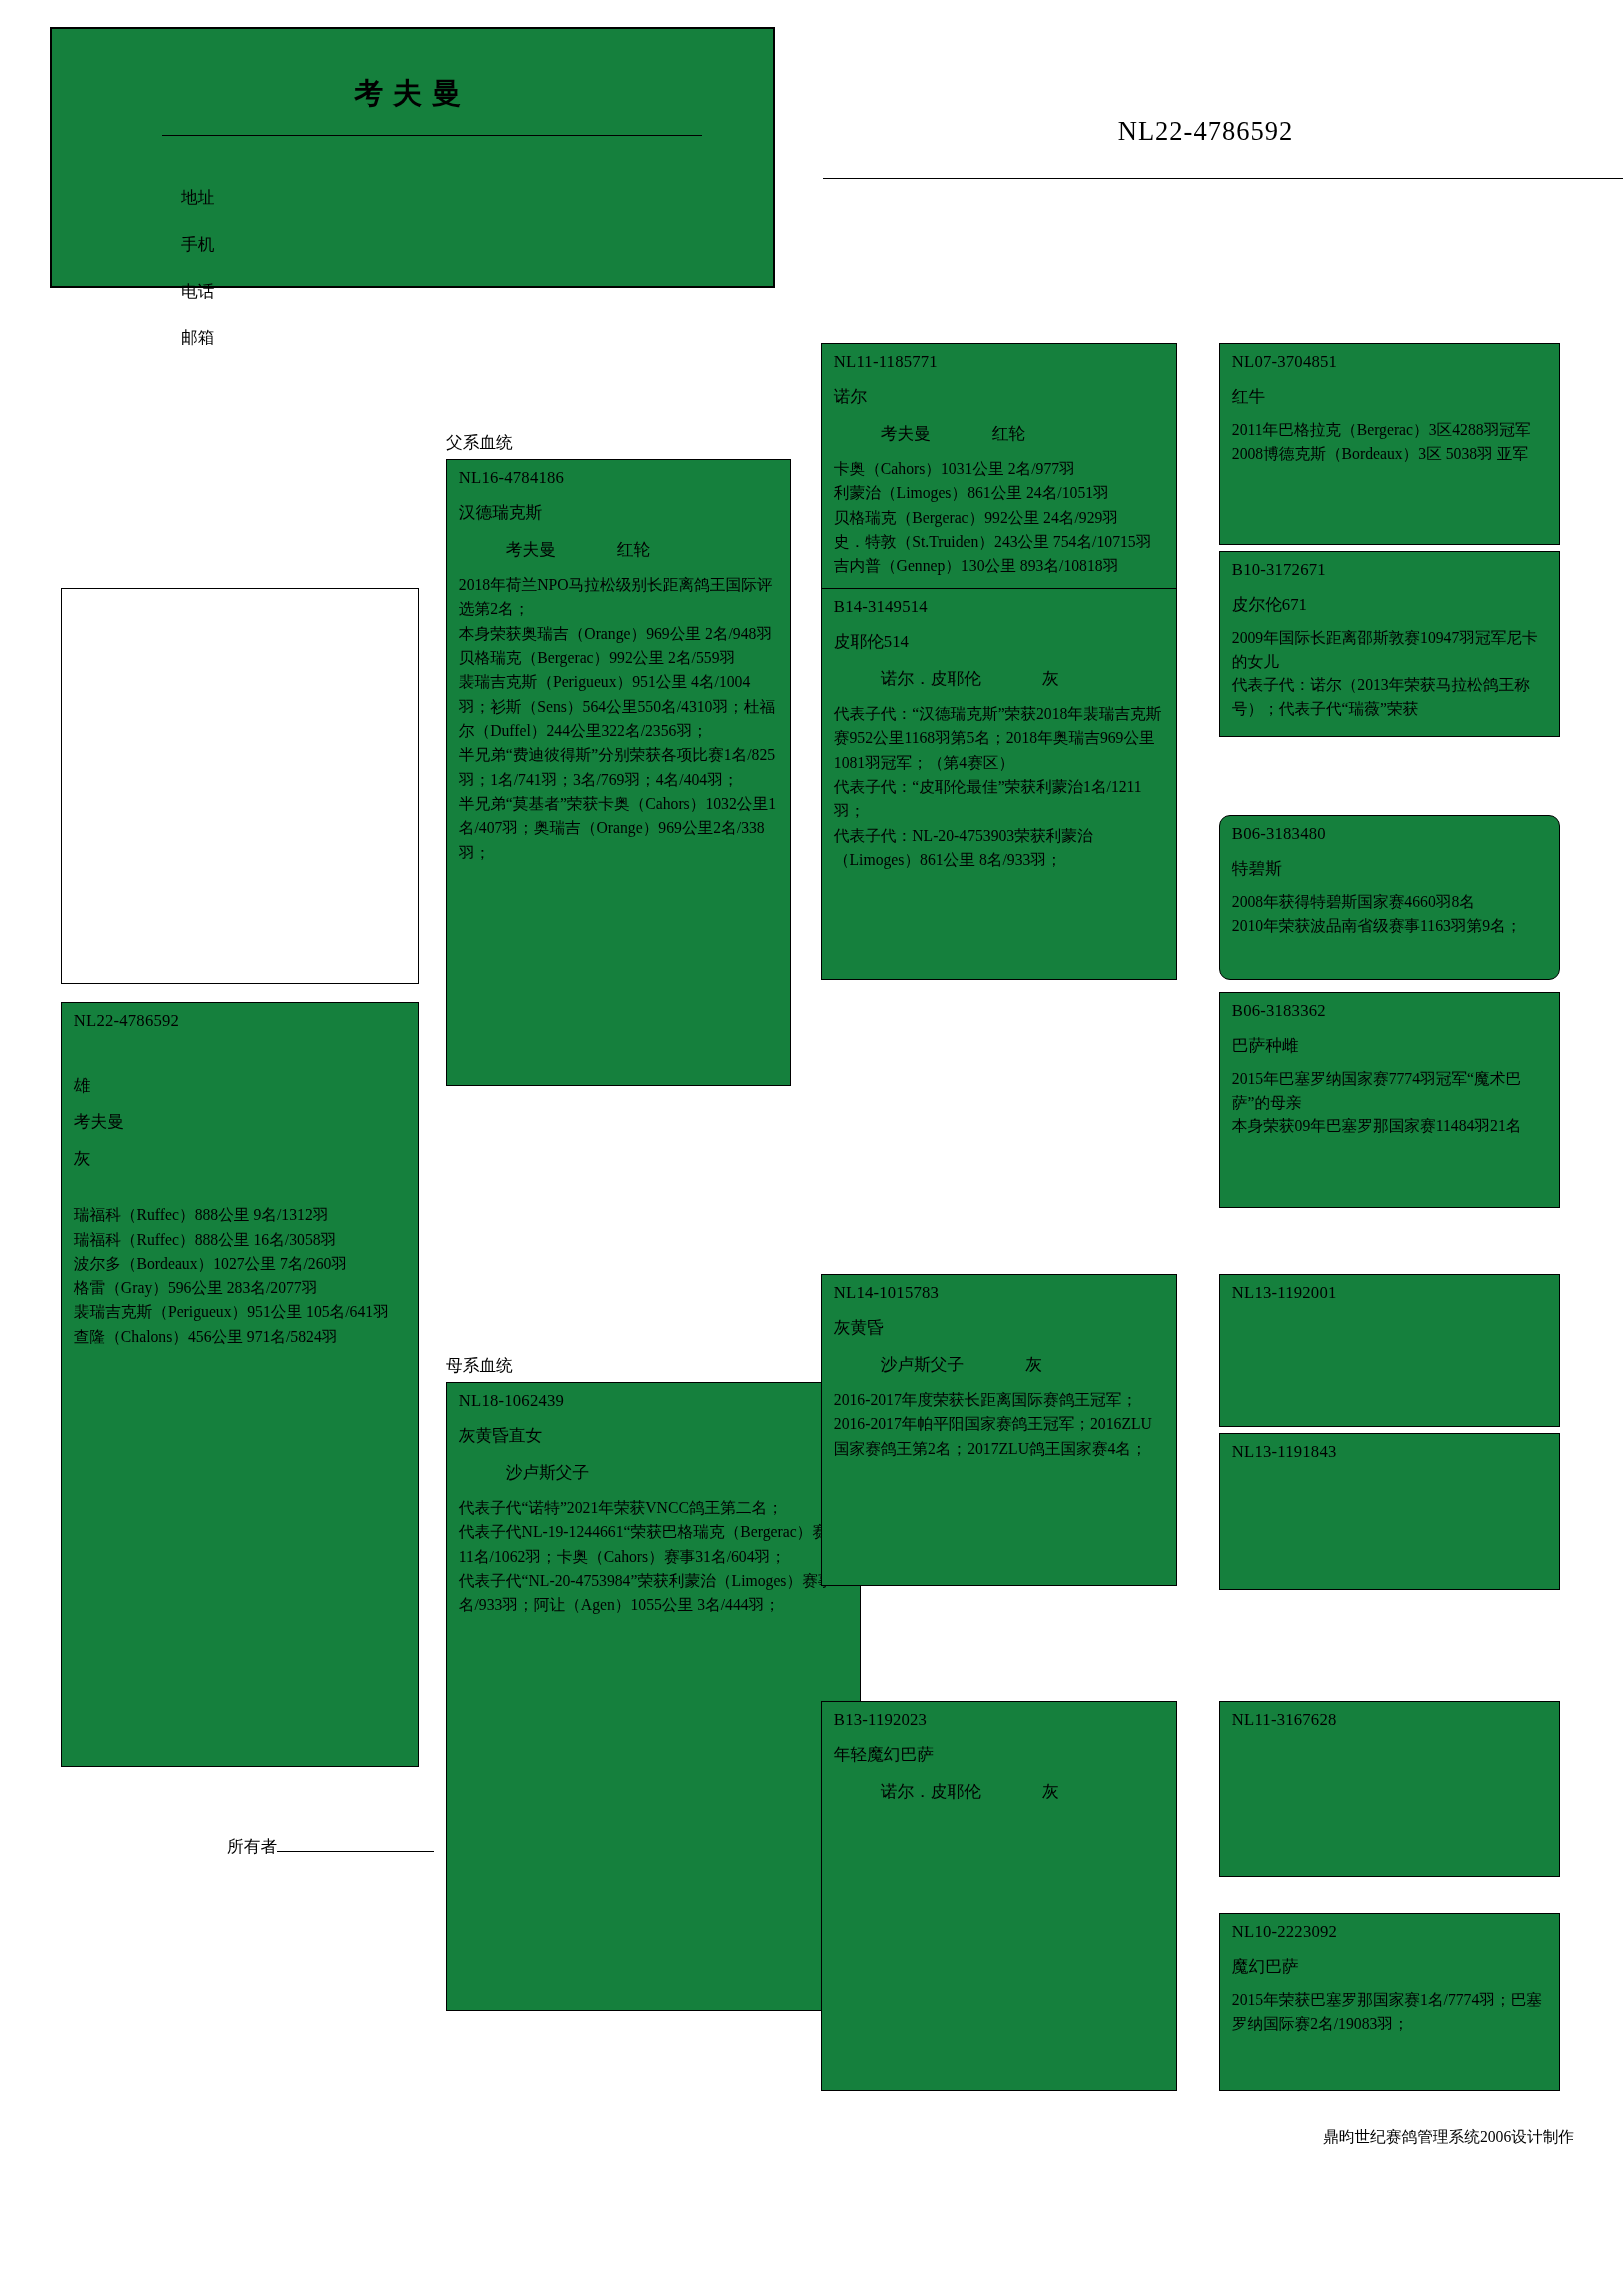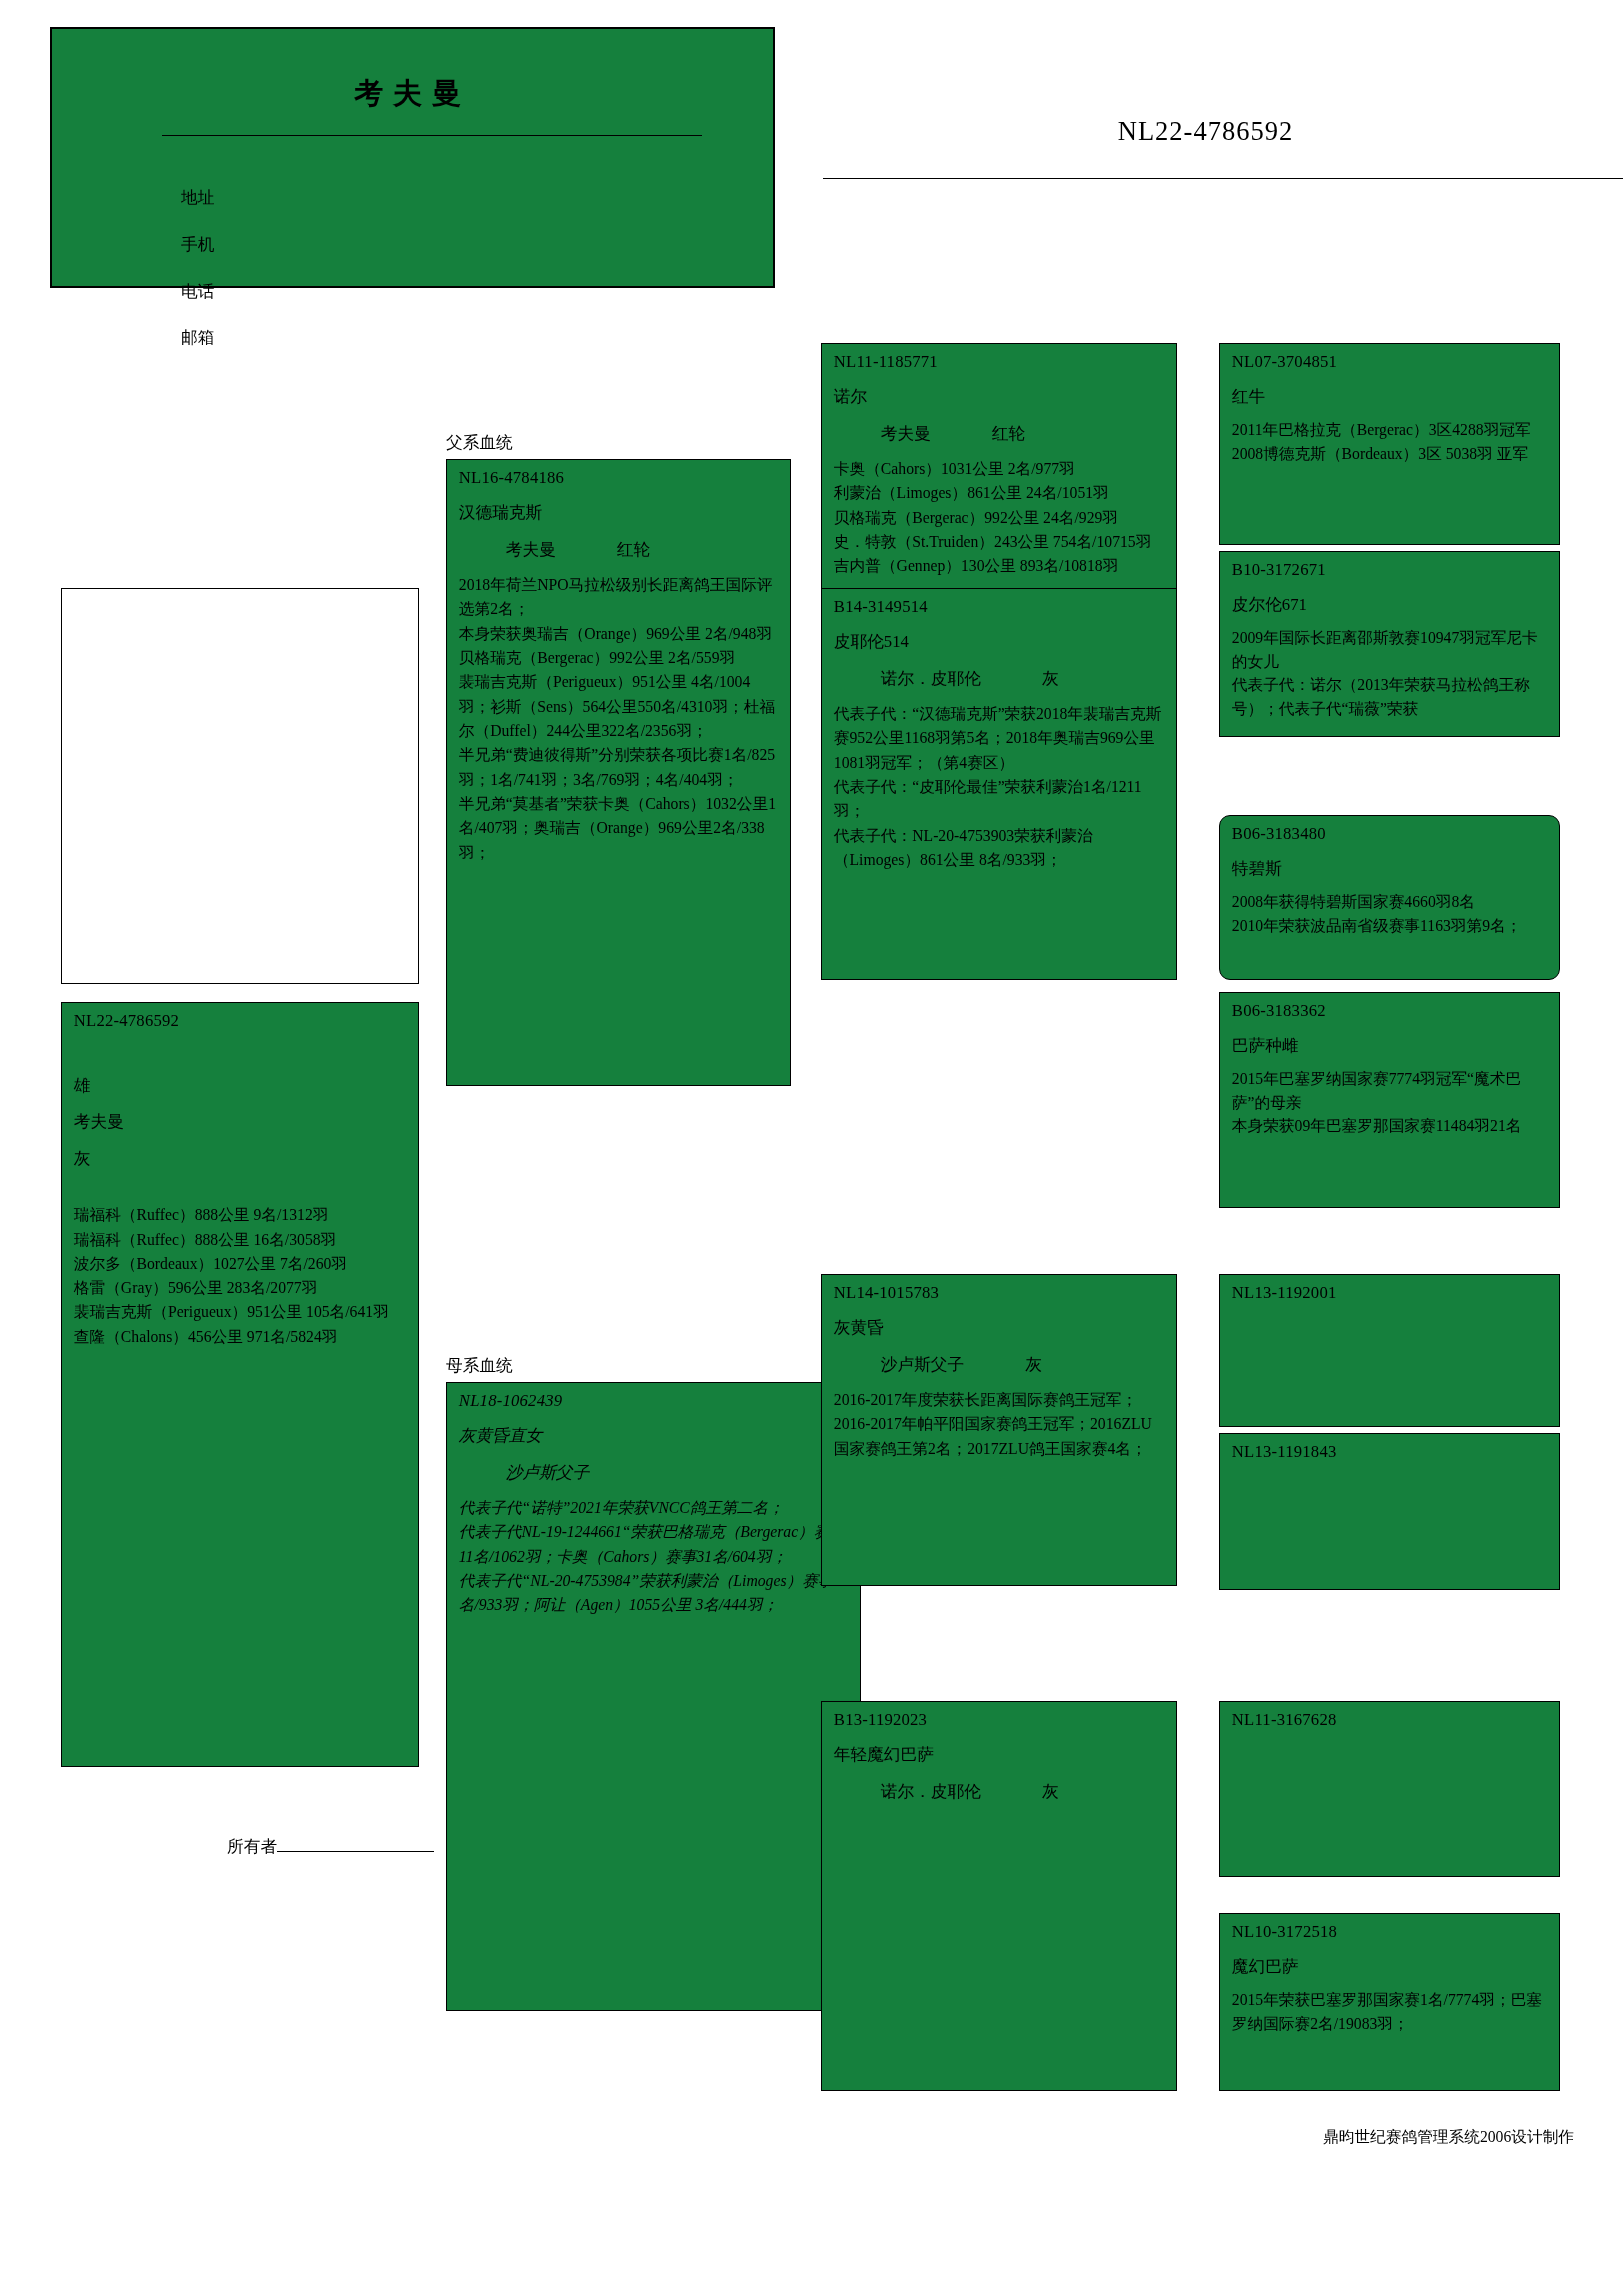--- a/index.html
+++ b/index.html
@@ -45,21 +45,21 @@
   
   #subject-box { left:61px; top:1002px; width:358px; height:765px; }
   #subject-photo { left:61px; top:588px; width:358px; height:396px; }
   #owner-sign { position:absolute; left:227px; top:1835px; font-size:16.7px; }
   #owner-sign .line { display:inline-block; width:157px; border-bottom:1.2px solid #000; }
 
   #footer { position:absolute; right:49px; top:2127px; font-size:15.7px; }
 
   
   #sire-box { left:446px; top:459px; width:345px; height:627px; }
-  #dam-box  { left:446px; top:1382px; width:415px; height:629px;font-style:italic; }
+  #dam-box  { left:446px; top:1382px; width:415px; height:629px; }
 
   
   #gp-box { left:821px; top:343px; width:356px; height:294px; }
   #gm-box { left:821px; top:588px; width:356px; height:392px; }
   #gp2-box{ left:821px; top:1274px; width:356px; height:312px; }
   #gm2-box{ left:821px; top:1701px; width:356px; height:390px; }
 
   
   #g3-1 { left:1219px; top:343px; width:341px; height:202px; }
   #g3-2 { left:1219px; top:551px; width:341px; height:186px; }
@@ -249,20 +249,20 @@
   <div class="box" id="g3-7">
     <div class="inner">
       <div class="id">NL11-3167628</div>
       <div class="nm"></div>
       <div class="txt-tight"></div>
     </div>
   </div>
 
   <div class="box" id="g3-8">
     <div class="inner">
-      <div class="id">NL10-3172518</div>
+      <div class="id">NL10-2223092</div>
       <div class="nm">魔幻巴萨</div>
       <div class="txt-tight">2015年荣获巴塞罗那国家赛1名/7774羽；巴塞罗纳国际赛2名/19083羽；</div>
     </div>
   </div>
 
 </div>
 
 
 </body></html>

